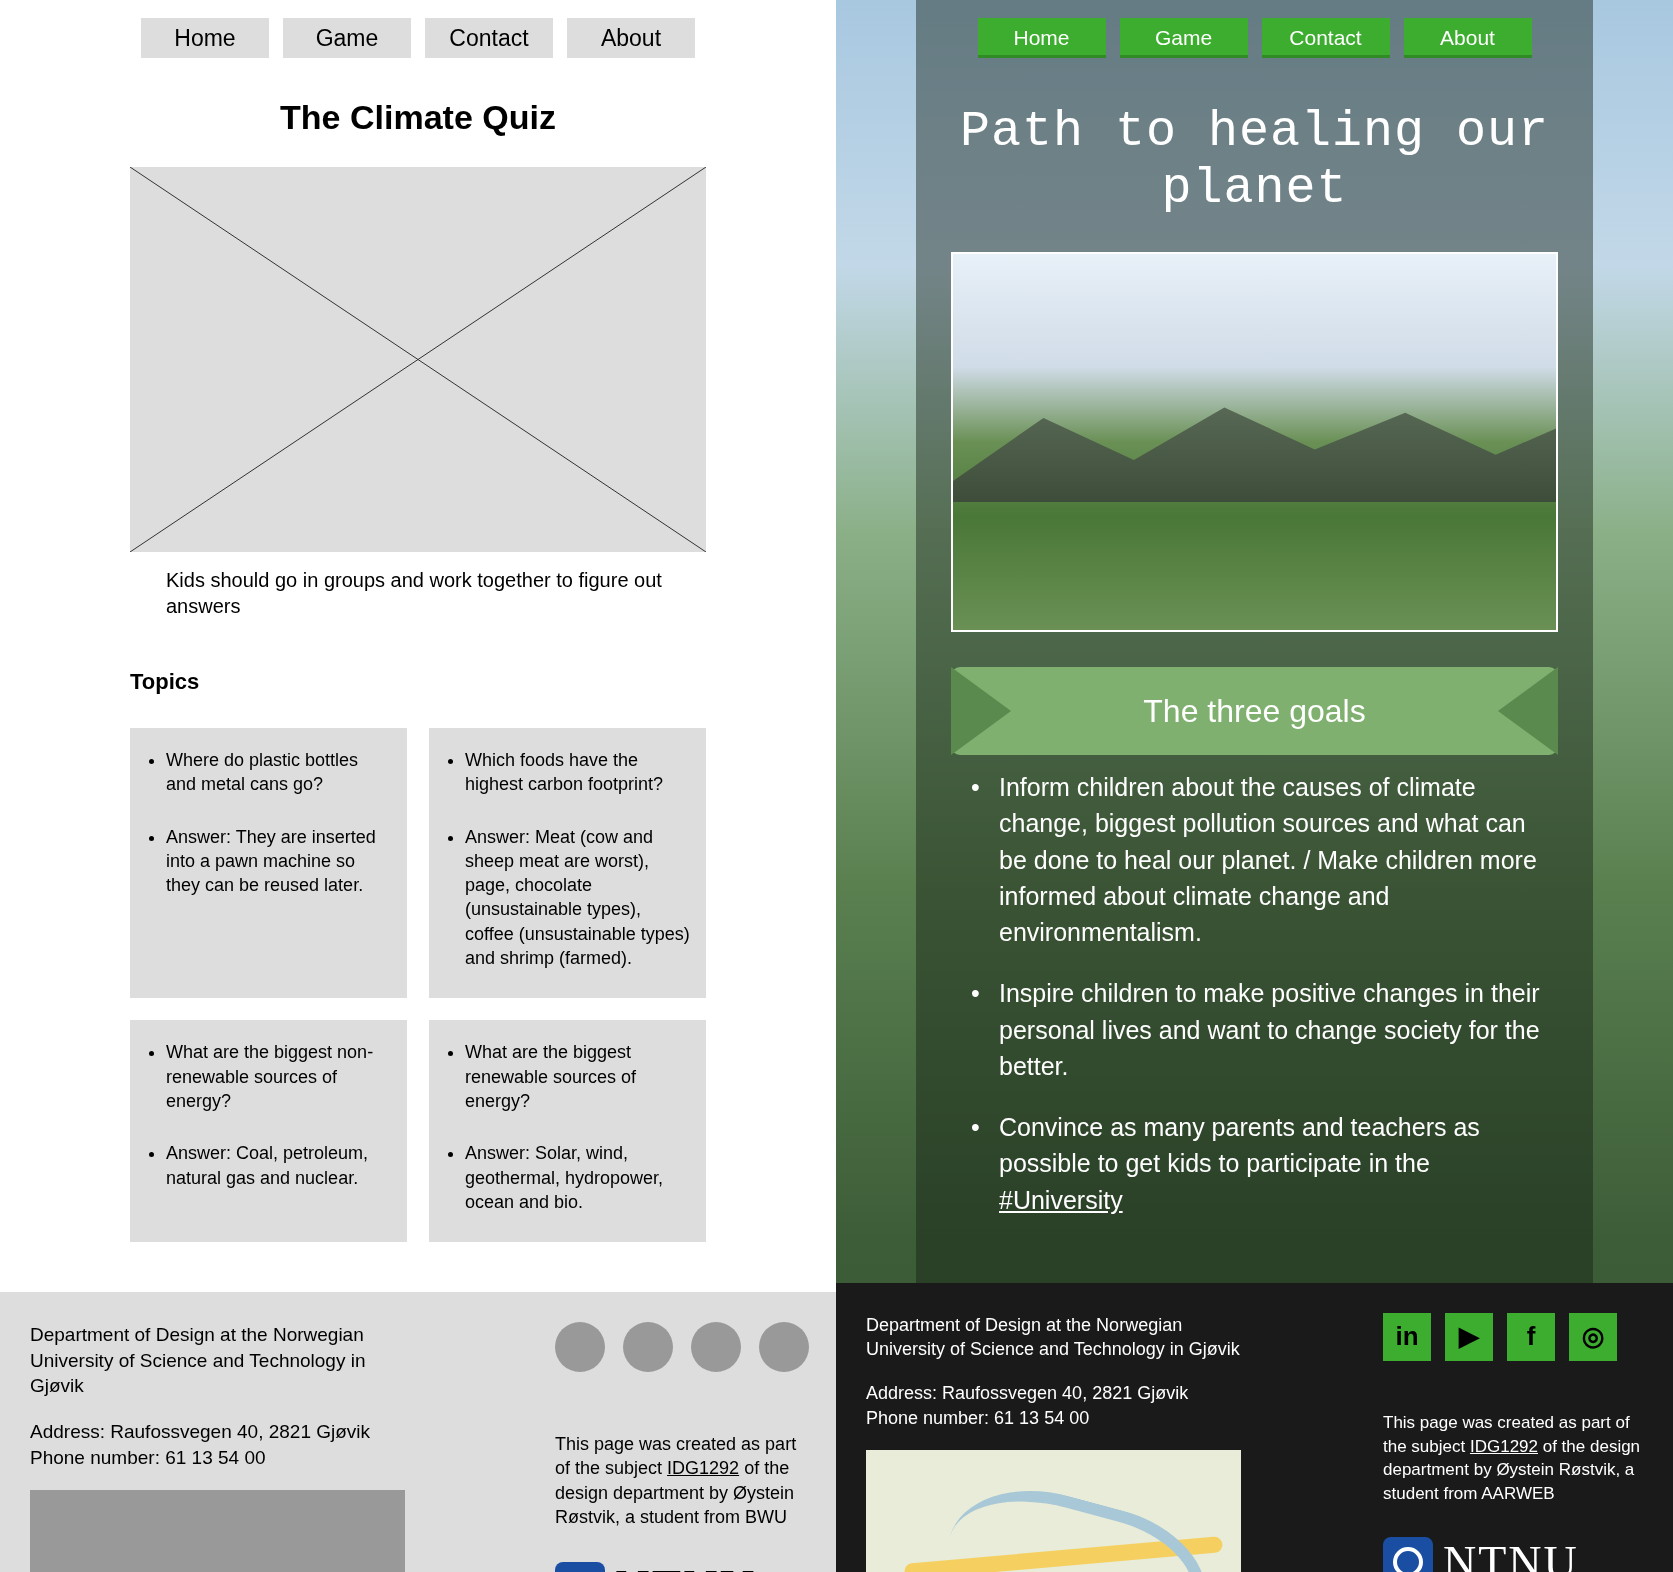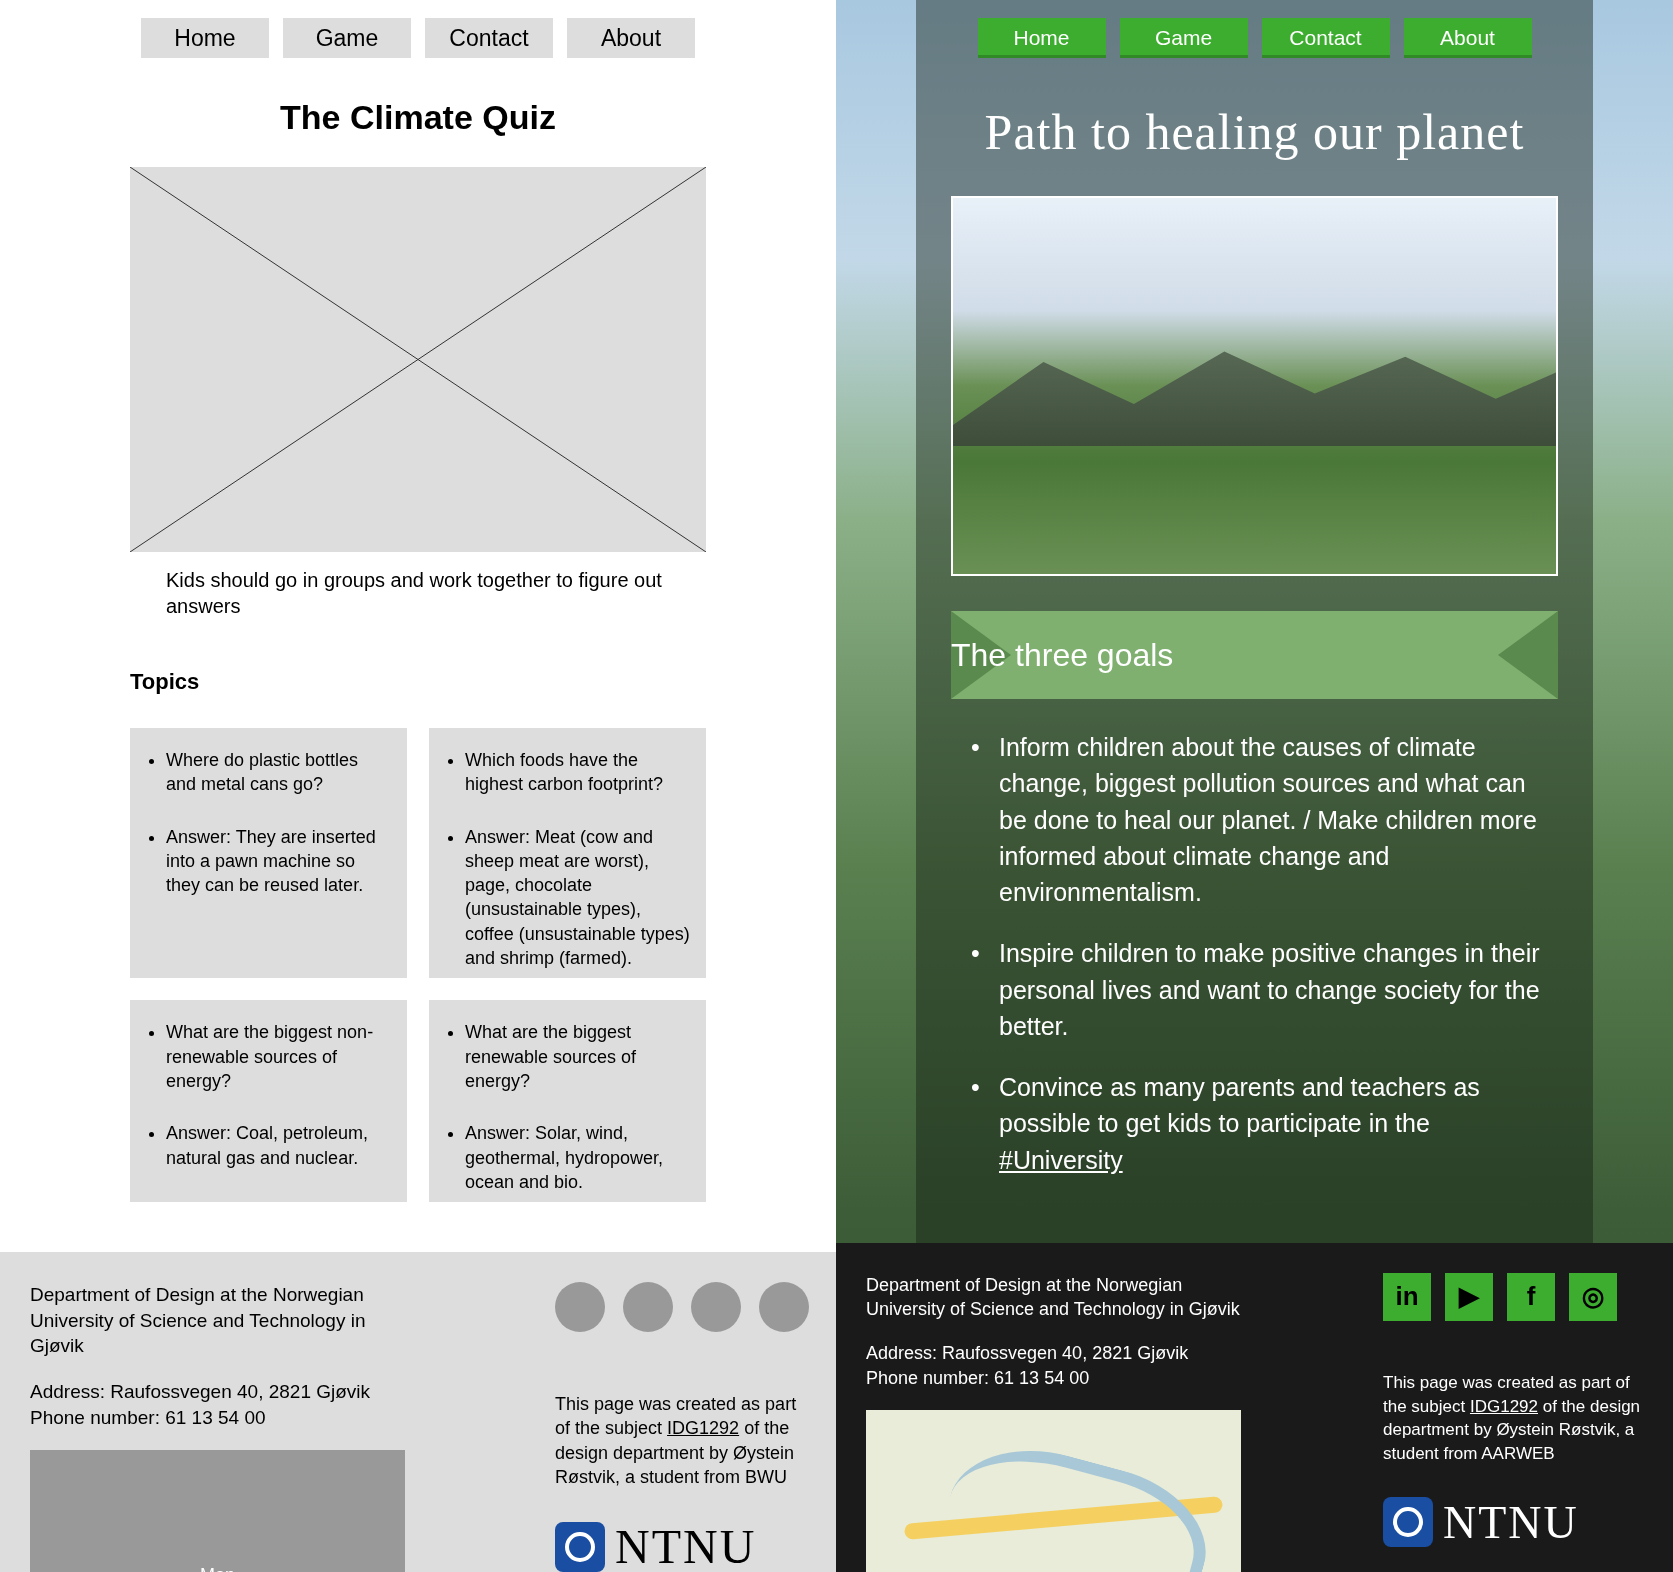--- a/index.html
+++ b/index.html
@@ -56,21 +56,21 @@
     margin-bottom: 33px;
   }
   .topics-grid {
     display: grid;
     grid-template-columns: 1fr 1fr;
     gap: 22px;
     margin-bottom: 50px;
   }
   .topic-card {
     background: #ddd;
-    padding: 20px 14px 8px 14px;
+    padding: 20px 14px 28px 14px;
   }
   .topic-card ul { list-style: disc; padding-left: 22px; font-size:18px; line-height:1.35;}
   .topic-card li { margin-bottom: 28px; }
   .topic-card li:last-child { margin-bottom:0;}
   .footer-l {
     background: #ddd;
     padding: 30px;
     display: flex;
     gap: 150px;
   }
@@ -117,42 +117,43 @@
     display:flex; align-items:center; justify-content:center;
     font-size:21px; color:#fff;
     box-shadow: inset 0 -3px 0 rgba(0,0,0,0.2);
   }
   .right h1 {
     text-align:center;
     font-size: 50px;
     font-weight: 400;
     letter-spacing: 1px;
     margin-bottom: 35px;
-    font-family: Liberation Serif, serif;
+    font-family: Liberation Mono, monospace;
   }
   .hero-img {
     width: 100%;
     height: 380px;
     border: 2px solid #fff;
     background: linear-gradient(180deg, #e8f0f8 0%, #d0dce8 30%, #6a9055 50%, #4a7838 70%, #6a9055 100%);
     position:relative;
     overflow:hidden;
     margin-bottom: 35px;
   }
   .hero-img::before{
     content:""; position:absolute; left:0; right:0; top:38%; height:28%;
     background: linear-gradient(180deg, #5a6b58 0%, #3d4d3a 100%);
     clip-path: polygon(0 80%, 15% 20%, 30% 60%, 45% 10%, 60% 50%, 75% 15%, 90% 55%, 100% 30%, 100% 100%, 0 100%);
   }
   .goals-banner {
     background: #7fb070;
     height: 88px;
-    display:flex; align-items:center; 
-    position: relative;
-    margin-bottom: 30px;
+    display:flex; align-items:center; justify-content:center;
+    position: relative;
+    margin-bottom: 14px;
+    border-radius: 9px;
   }
   .goals-banner::before, .goals-banner::after{
     content:""; position:absolute; top:0; bottom:0; width:60px;
     background:#5a8a4d;
   }
   .goals-banner::before{ left:0; clip-path: polygon(0 0, 100% 50%, 0 100%);}
   .goals-banner::after{ right:0; clip-path: polygon(100% 0, 0 50%, 100% 100%);}
   .goals-banner span{ font-size:32px; position:relative; z-index:1;}
   .goals-list { list-style: none; padding: 0 0 40px 20px;}
   .goals-list li {

